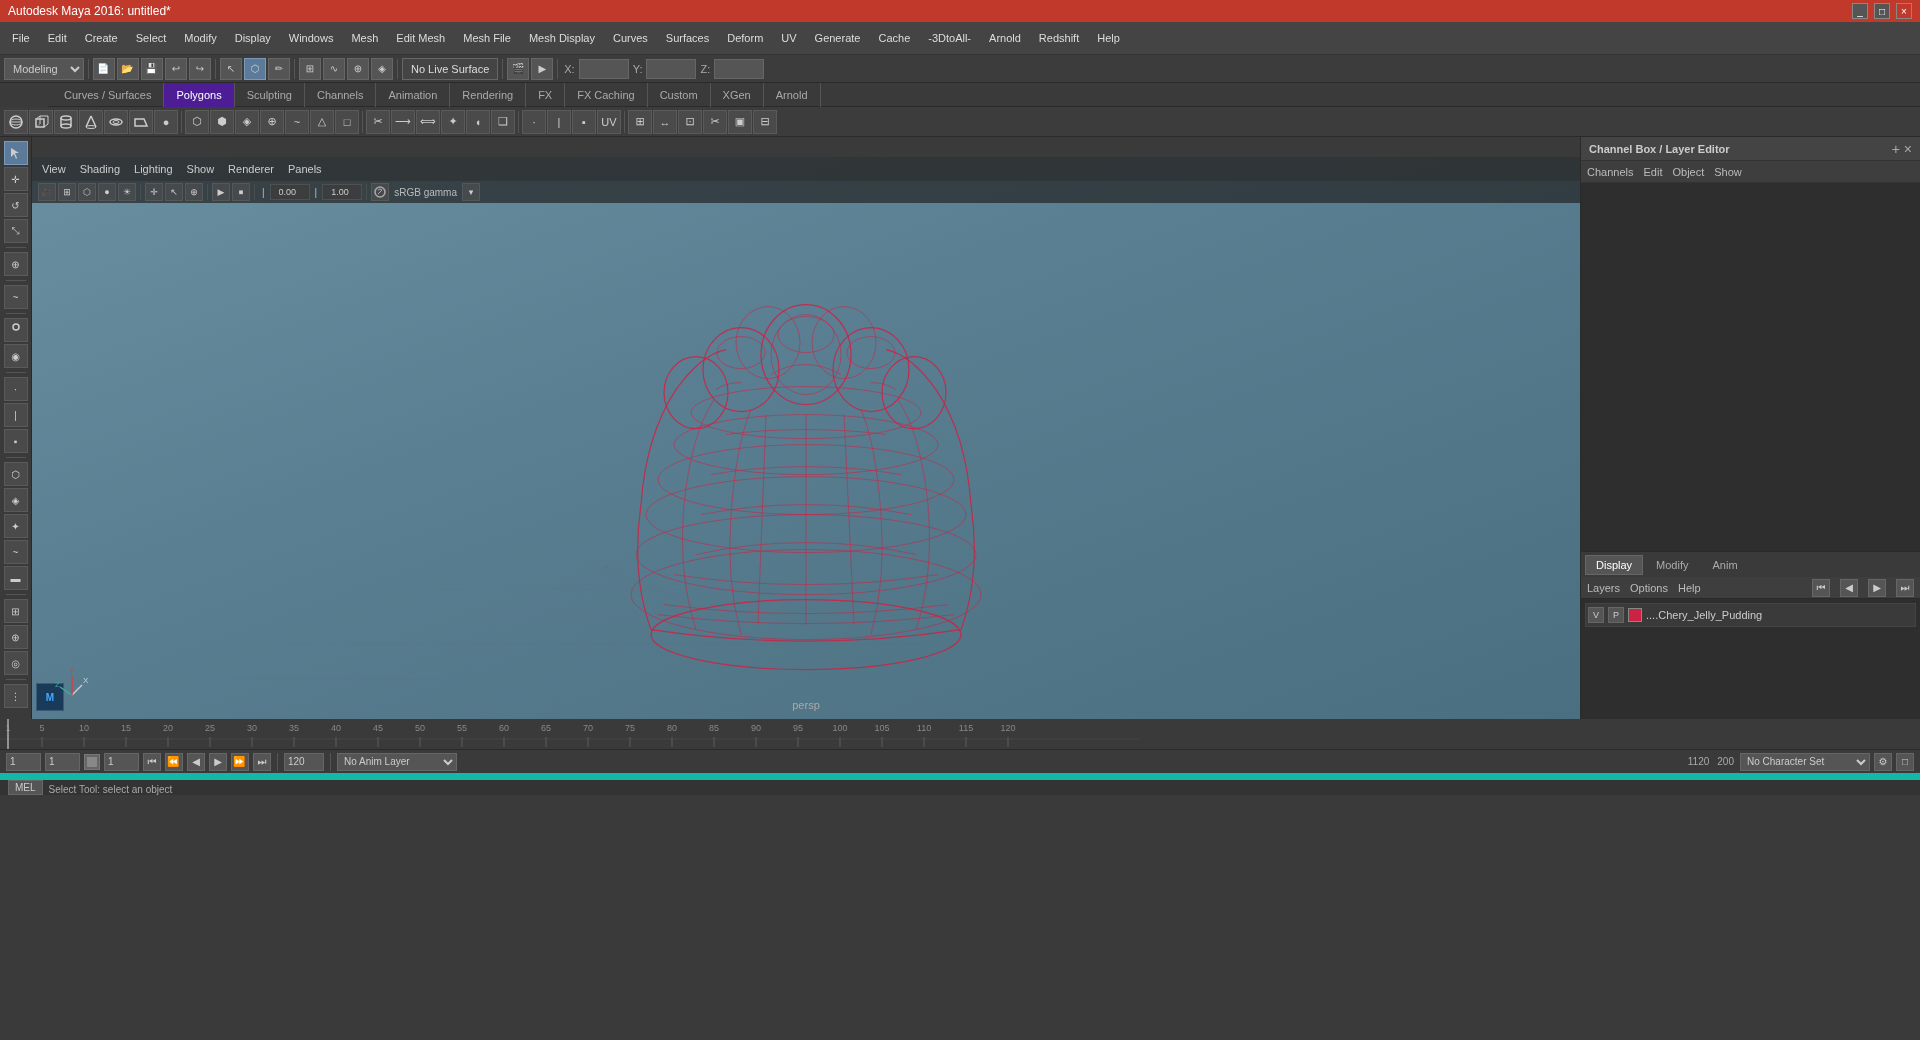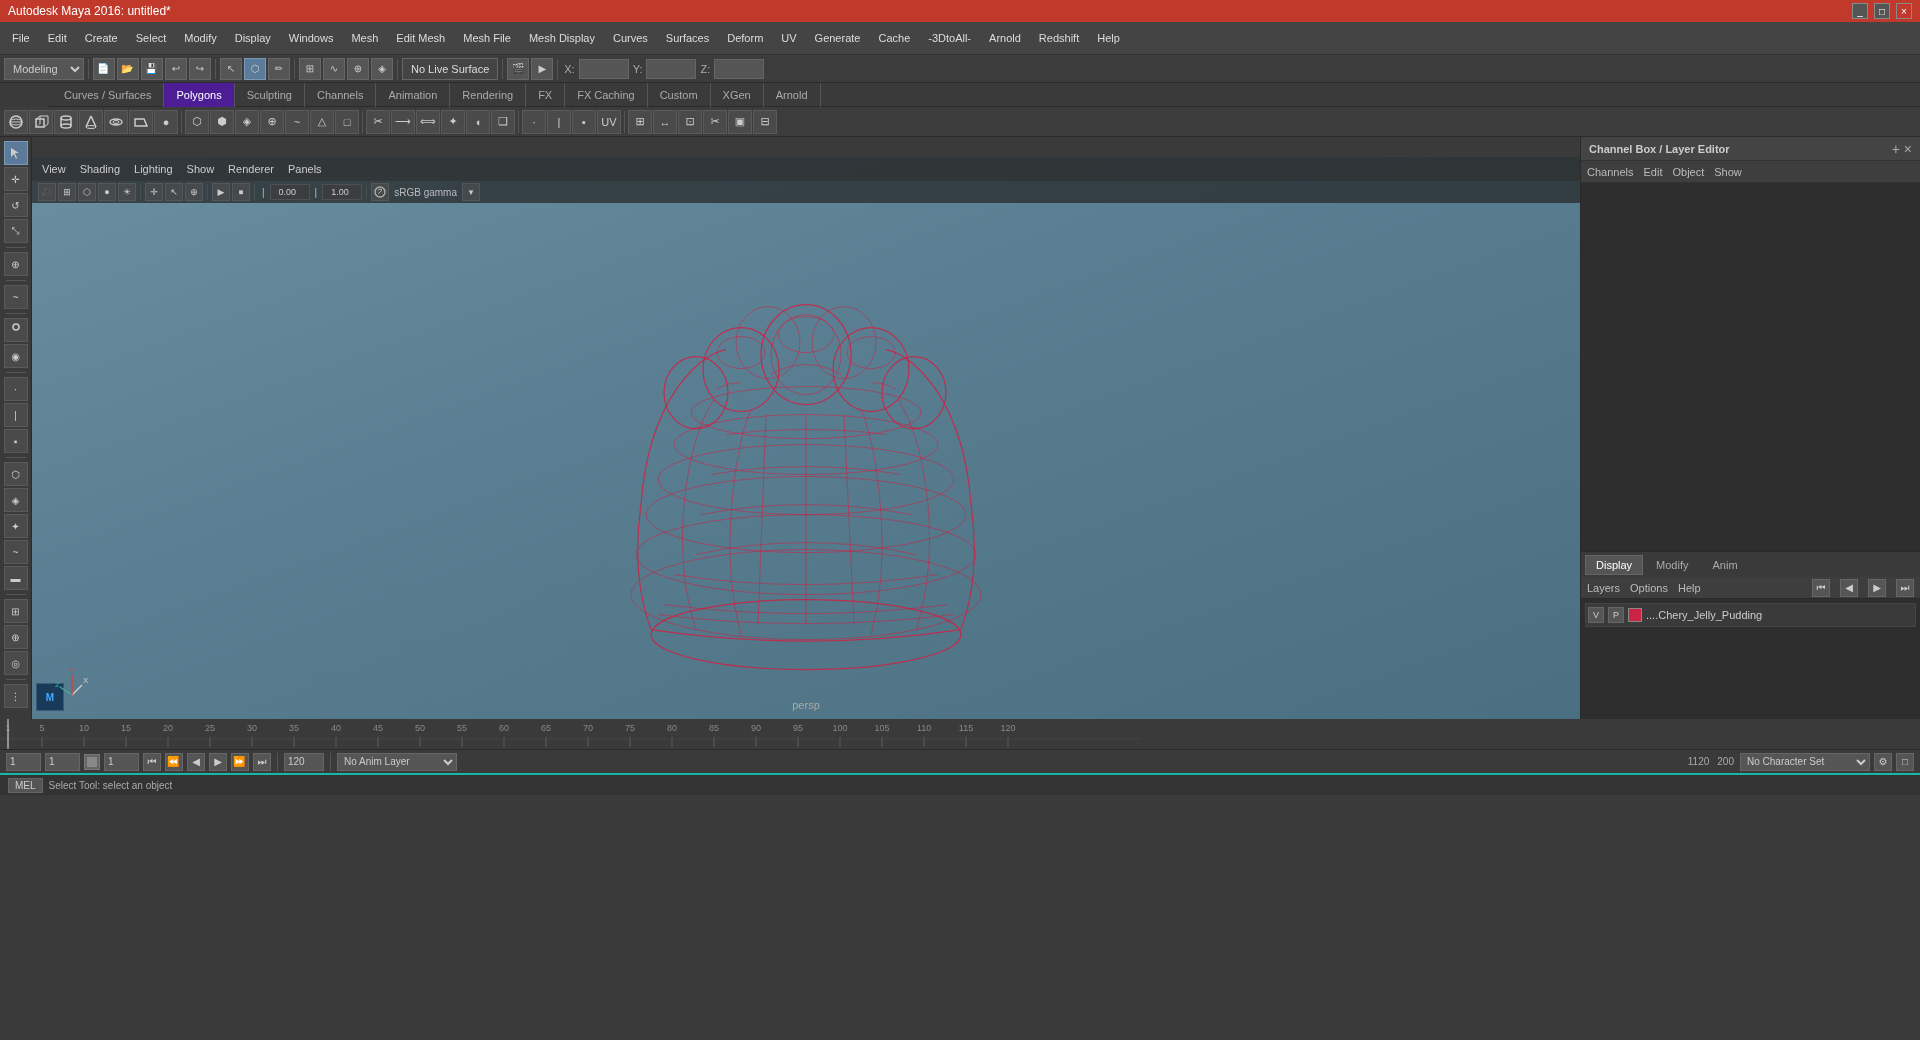--- a/index.html
+++ b/index.html
@@ -503,24 +503,24 @@
       font-size: 10px;
       padding: 0 2px;
     }
 
     
     #status-bar {
       width: 100%;
       height: 22px;
       background: #333;
       display: flex;
-      align-items: center;
+      align-items: flex-end;
       padding: 0 8px;
       gap: 6px;
-      border-top: 2px solid #14b8a6;
+      border-top: 7px solid #14b8a6;
     }
     .status-text {
       color: #aaa;
       font-size: 10px;
     }
     .mel-badge {
       background: #555;
       border: 1px solid #666;
       color: #ccc;
       font-size: 10px;

